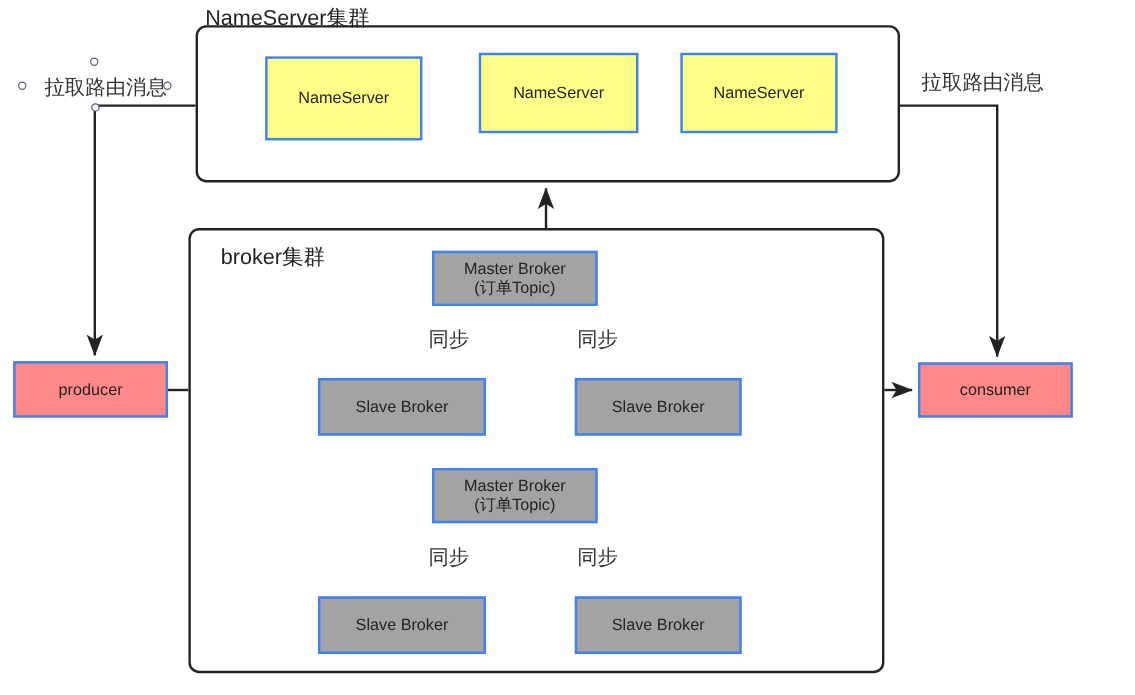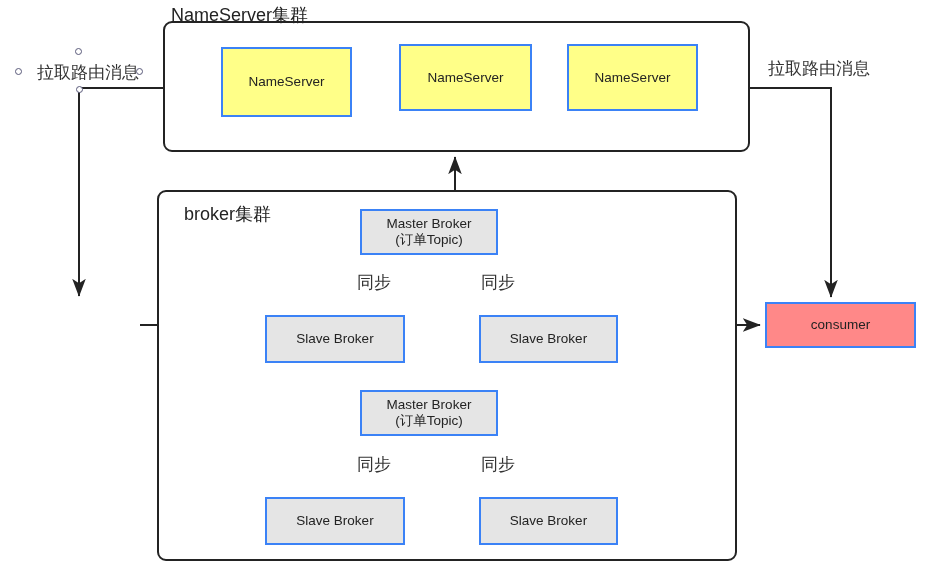--- a/index.html
+++ b/index.html
@@ -52,21 +52,21 @@
     display: flex;
     align-items: center;
     justify-content: center;
     text-align: center;
     font-size: 13.5px;
     line-height: 16px;
     color: #232323;
     white-space: pre-line;
   }
   .node.ns   { background: #ffff88; }
-  .node.brk  { background: #e5e5e5; }
+  .node.brk  { background: #a3a3a3; }
   .node.edge { background: #ff8888; }
 
   
   .wire-label {
     position: absolute;
     font-size: 12.5px;
     line-height: 1;
     color: #333333;
     white-space: nowrap;
     background: transparent;
@@ -143,21 +143,22 @@
   <div class="node brk" style="left:360px; top:209px; width:138px; height:46px;">Master Broker
 (订单Topic)</div>
   <div class="node brk" style="left:265px; top:315px; width:140px; height:48px;">Slave Broker</div>
   <div class="node brk" style="left:479px; top:315px; width:139px; height:48px;">Slave Broker</div>
 
   <div class="node brk" style="left:360px; top:390px; width:138px; height:46px;">Master Broker
 (订单Topic)</div>
   <div class="node brk" style="left:265px; top:497px; width:140px; height:48px;">Slave Broker</div>
   <div class="node brk" style="left:479px; top:497px; width:139px; height:48px;">Slave Broker</div>
 
-  <div class="node edge" style="left:765px; top:302px; width:151px; height:46px;">consumer</div>
+  <div class="node edge" style="left:11px; top:301px; width:129px; height:47px;">producer</div>
+  <div class="node edge" style="left:765px; top:302px; width:129px; height:46px;">consumer</div>
 
   <div class="wire-label cjk" style="left:37px; top:64px;">拉取路由消息</div>
   <div class="wire-label cjk" style="left:768px; top:60px;">拉取路由消息</div>
 
   <div class="wire-label cjk" style="left:357px; top:274px;">同步</div>
   <div class="wire-label cjk" style="left:481px; top:274px;">同步</div>
 
   <div class="wire-label cjk" style="left:357px; top:456px;">同步</div>
   <div class="wire-label cjk" style="left:481px; top:456px;">同步</div>
 

